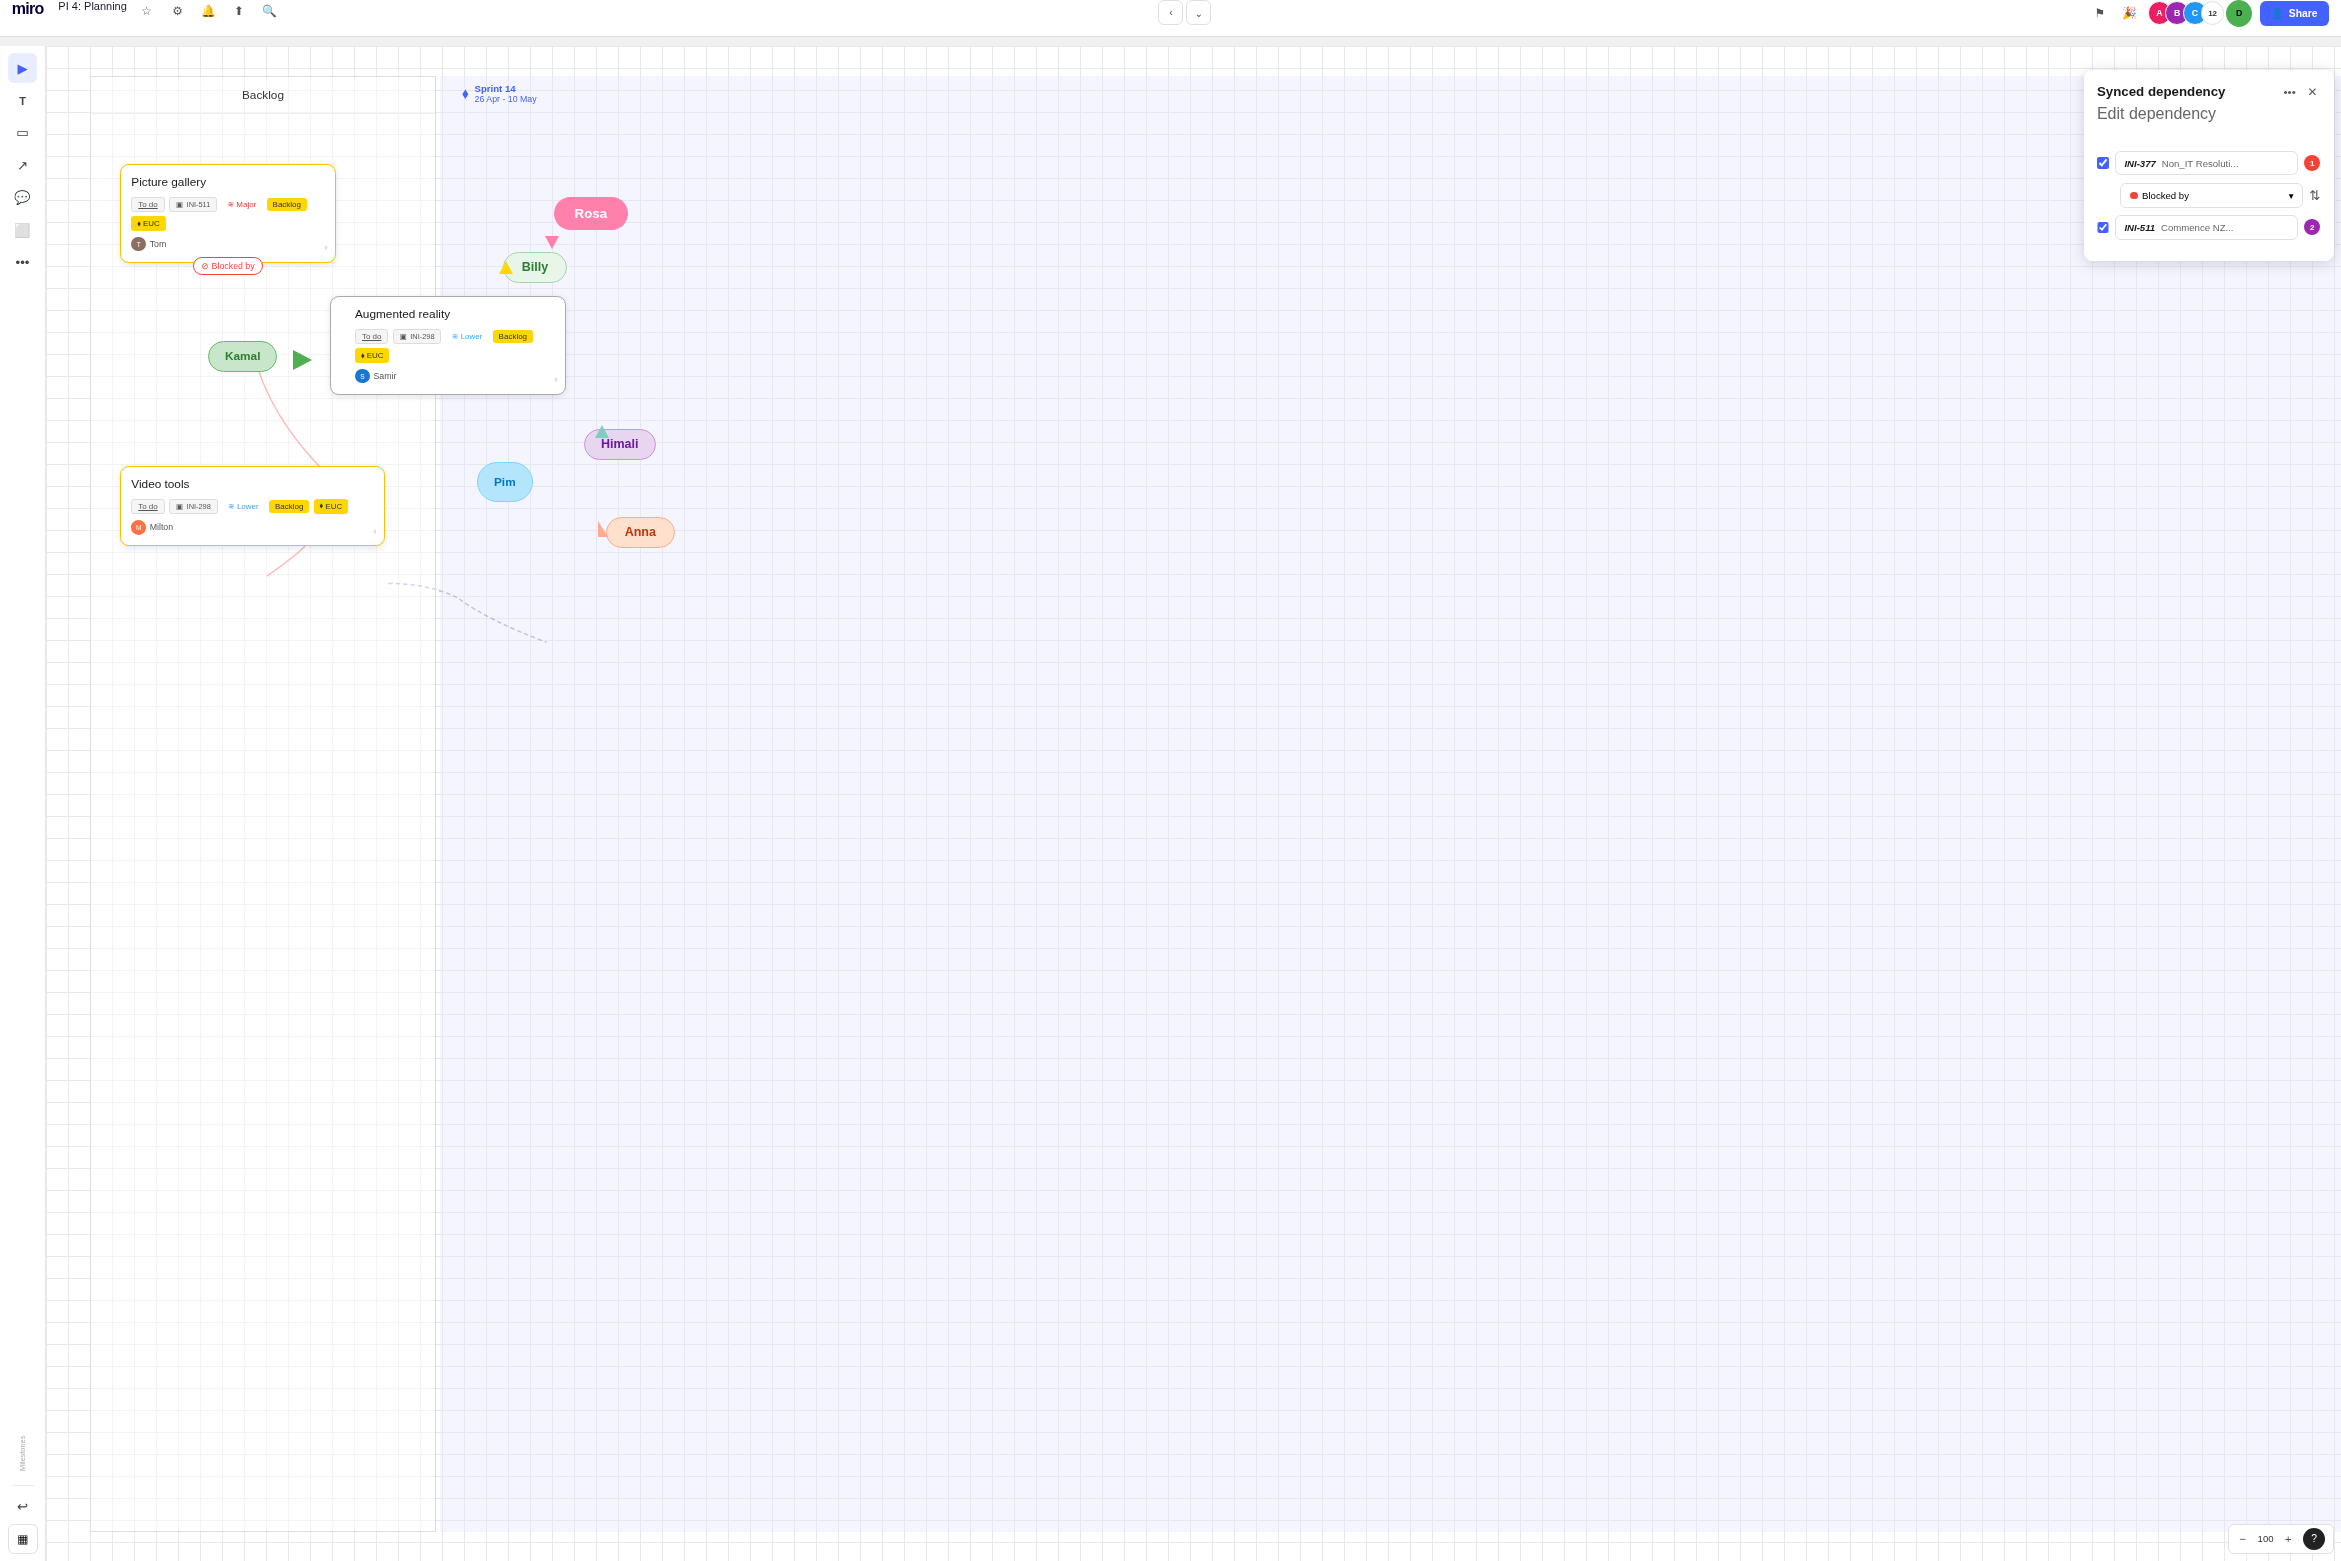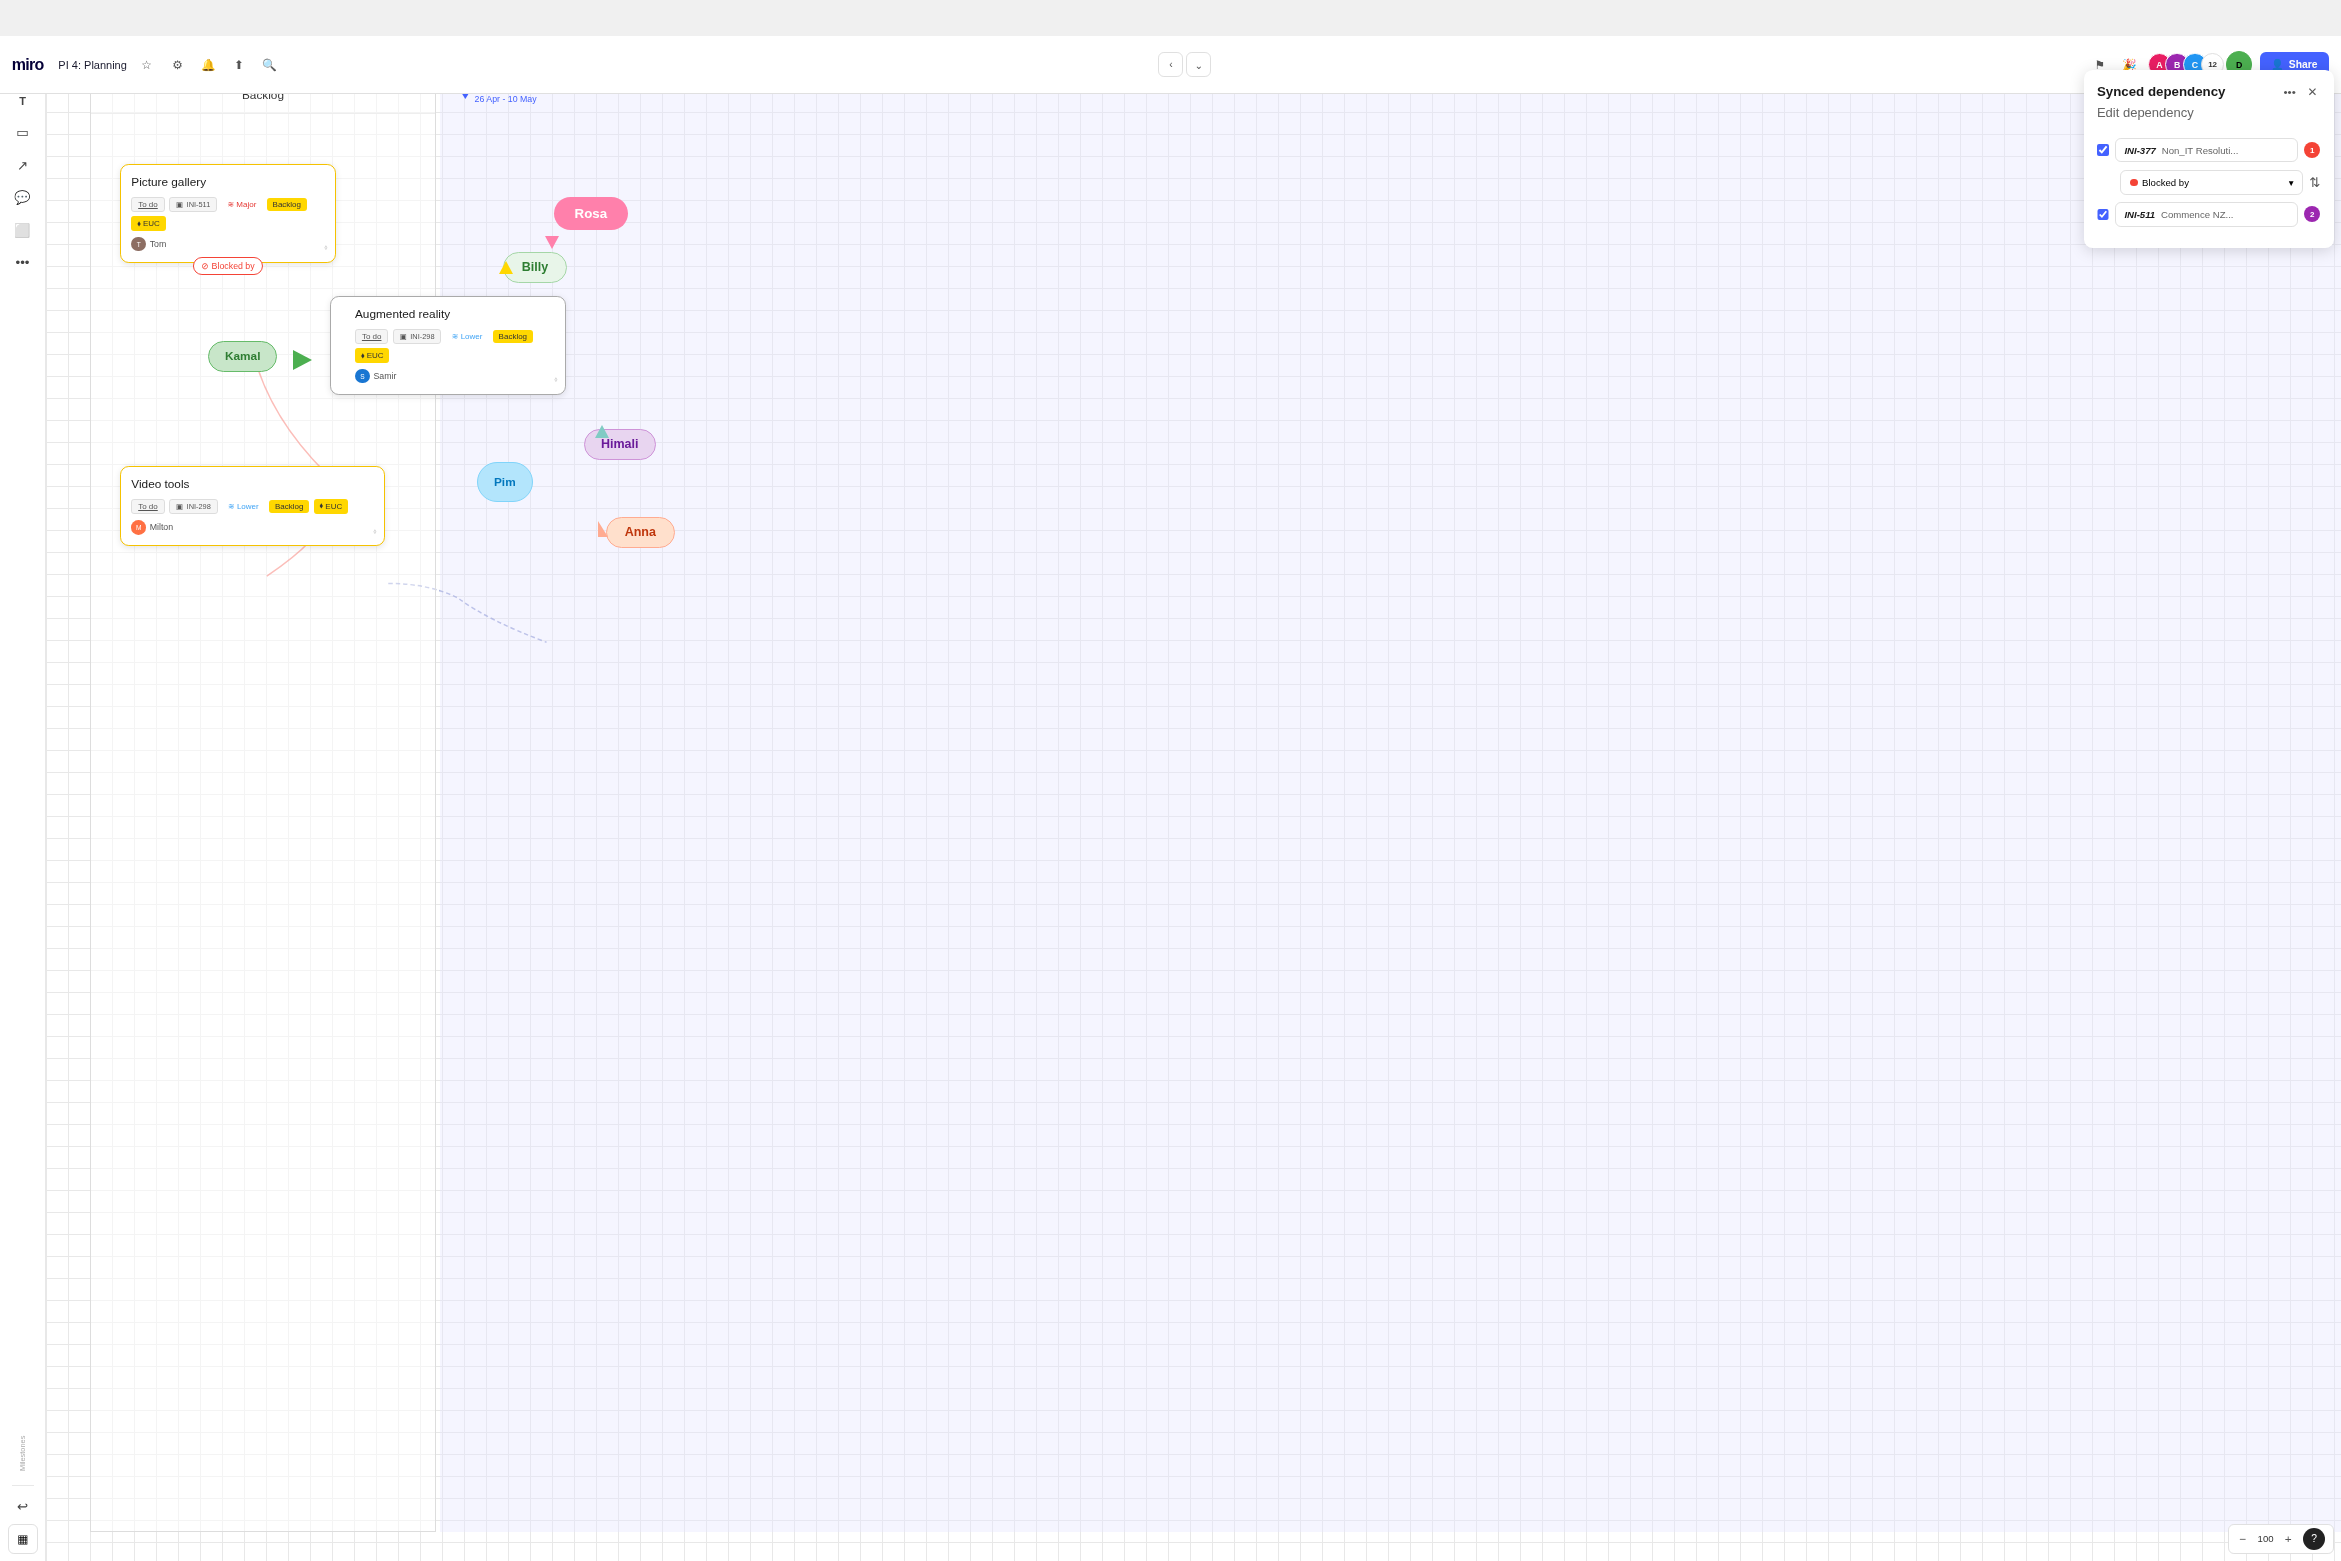--- a/index.html
+++ b/index.html
@@ -1,22 +1,22 @@
 <!DOCTYPE html>
 <html style="font-size:11.8px"><head>
   <meta charset="utf-8">
   <style>
     * { box-sizing: border-box; margin: 0; padding: 0; }
     body { font-family: -apple-system, BlinkMacSystemFont, 'Segoe UI', sans-serif; background: #f0f0f0; overflow: hidden; width: 1171px; height: 781px; }
 
     
     #topbar {
-      position: absolute; top: 0; left: 0; right: 0; height: 58px;
+      position: absolute; top: 0; left: 0; right: 0; height: 37px;
       background: white; border-bottom: 0.7px solid #e0e0e0;
-      display: flex; align-items: center; padding: 0 11.8px; gap: 8.8px; z-index: 100; margin-top: 36px;
+      display: flex; align-items: flex-start; padding: 0 11.8px; gap: 8.8px; z-index: 100;
     }
     .logo { font-size: 16px; font-weight: 700; color: #050038; letter-spacing: -0.7px; margin-right: 5.9px; }
     .board-title { font-size: 11px; color: #1a1a2e; font-weight: 500; }
     .topbar-icon { width: 22px; height: 22px; display: flex; align-items: center; justify-content: center; cursor: pointer; color: #555; font-size: 11.8px; border-radius: 4.4px; }
     .topbar-spacer { flex: 1; }
     .topbar-right { display: flex; align-items: center; gap: 7.4px; }
     .avatar-group { display: flex; align-items: center; }
     .avatar { width: 23.6px; height: 23.6px; border-radius: 50%; border: 1.5px solid white; overflow: hidden; display: flex; align-items: center; justify-content: center; font-size: 8.8px; font-weight: 600; }
     .avatar:not(:first-child) { margin-left: -5.9px; }
     .avatar.a1 { background: #e91e63; color: white; }
@@ -153,21 +153,21 @@
       position: absolute; top: 70px; right: 7.4px; width: 250px;
       background: white; border-radius: 8.8px; box-shadow: 0 2.9px 14.7px rgba(0,0,0,0.15);
       padding: 13.3px; z-index: 200;
     }
     .dep-panel-header {
       display: flex; align-items: center; justify-content: space-between; margin-bottom: 4.4px;
     }
     .dep-panel-title { font-size: 13.3px; font-weight: 600; color: #1a1a1a; }
     .dep-panel-actions { display: flex; gap: 5.9px; align-items: center; }
     .dep-panel-action { cursor: pointer; color: #555; font-size: 11.8px; padding: 1.5px 2.9px; }
-    .dep-subtitle { font-size: 13px; color: #666; margin-bottom: 18px; }
+    .dep-subtitle { font-size: 16px; color: #666; margin-bottom: 28px; }
 
     .dep-row { display: flex; align-items: center; gap: 5.9px; margin-bottom: 7.4px; }
     .dep-checkbox { width: 11.8px; height: 11.8px; accent-color: #4462ff; cursor: pointer; }
     .dep-item-box {
       flex: 1; border: 0.7px solid #e0e0e0; border-radius: 5.9px;
       padding: 5.9px 8.8px; display: flex; align-items: center; gap: 5.9px;
       font-size: 9.6px;
     }
     .dep-id { font-weight: 600; color: #1a1a1a; font-style: italic; }
     .dep-desc { color: #666; flex: 1; overflow: hidden; text-overflow: ellipsis; white-space: nowrap; }

